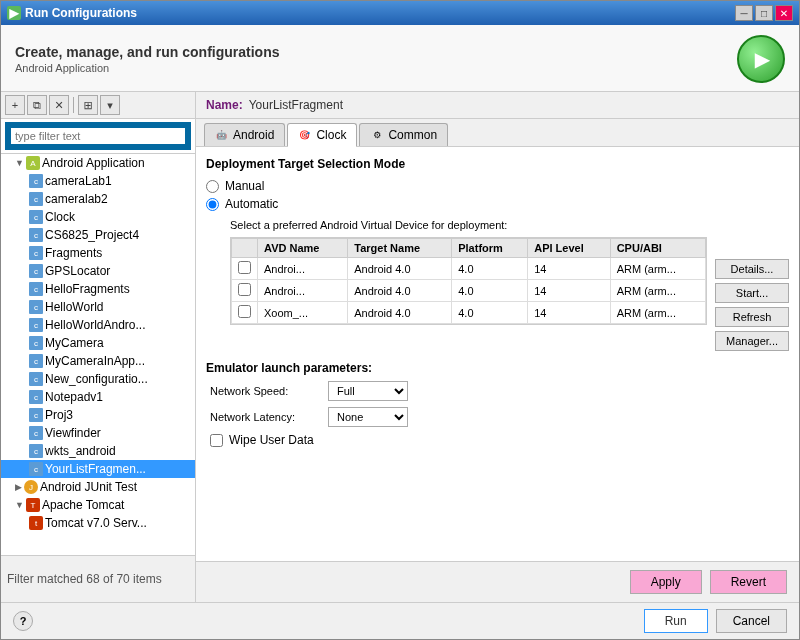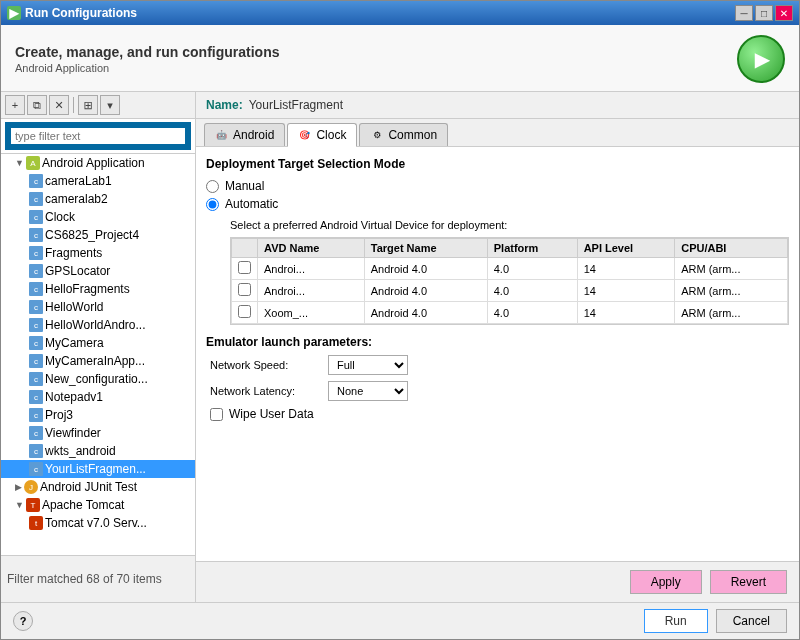--- a/index.html
+++ b/index.html
@@ -40,21 +40,21 @@
     .item-icon { width: 14px; height: 14px; display: inline-flex; align-items: center; justify-content: center; flex-shrink: 0; }
     .android-icon { background: #a4c639; border-radius: 2px; color: white; font-size: 8px; }
     .config-icon { background: #5b9bd5; border-radius: 1px; color: white; font-size: 8px; }
     .junit-icon { background: #e8a020; border-radius: 50%; color: white; font-size: 8px; }
     .tomcat-icon { background: #cc3300; border-radius: 2px; color: white; font-size: 8px; }
 
     .sidebar-footer { padding: 16px 6px; border-top: 1px solid #ccc; background: #f0f0f0; font-size: 11px; color: #555; }
 
     .right-panel { flex: 1; display: flex; flex-direction: column; background: #f5f5f5; }
     .name-bar { padding: 6px 10px; border-bottom: 1px solid #ccc; background: #f0f0f0; display: flex; align-items: center; gap: 6px; }
-    .name-label { font-weight: bold; color: #0f766e; }
+    .name-label { font-weight: bold; color: #701a75; }
     .name-value { color: #333; }
 
     .tabs { display: flex; padding: 4px 8px 0; background: #f0f0f0; border-bottom: 1px solid #ccc; gap: 2px; }
     .tab { padding: 4px 10px; border: 1px solid #aaa; border-bottom: none; background: #e0e0e0; cursor: pointer; border-radius: 3px 3px 0 0; display: flex; align-items: center; gap: 4px; }
     .tab.active { background: white; border-bottom: 1px solid white; margin-bottom: -1px; z-index: 1; }
     .tab-icon { width: 14px; height: 14px; display: inline-flex; align-items: center; justify-content: center; font-size: 9px; }
 
     .tab-content { flex: 1; background: white; padding: 10px; overflow: hidden; display: flex; flex-direction: column; }
 
     .section-title { font-weight: bold; font-size: 12px; margin-bottom: 8px; }
@@ -311,20 +311,26 @@
                     <td>Xoom_...</td>
                     <td>Android 4.0</td>
                     <td>4.0</td>
                     <td>14</td>
                     <td>ARM (arm...</td>
                   </tr>
                 </tbody>
               </table>
             </div>
           </div>
+          <div class="avd-action-btns">
+            <button class="action-btn">Details...</button>
+            <button class="action-btn">Start...</button>
+            <button class="action-btn">Refresh</button>
+            <button class="action-btn">Manager...</button>
+          </div>
         </div>
 
         <div class="emulator-section">
           <div style="font-weight:bold; margin-bottom:6px;">Emulator launch parameters:</div>
           <div class="emulator-row">
             <span class="emulator-label">Network Speed:</span>
             <select class="dropdown">
               <option>Full</option>
               <option>GPRS</option>
               <option>EDGE</option>

